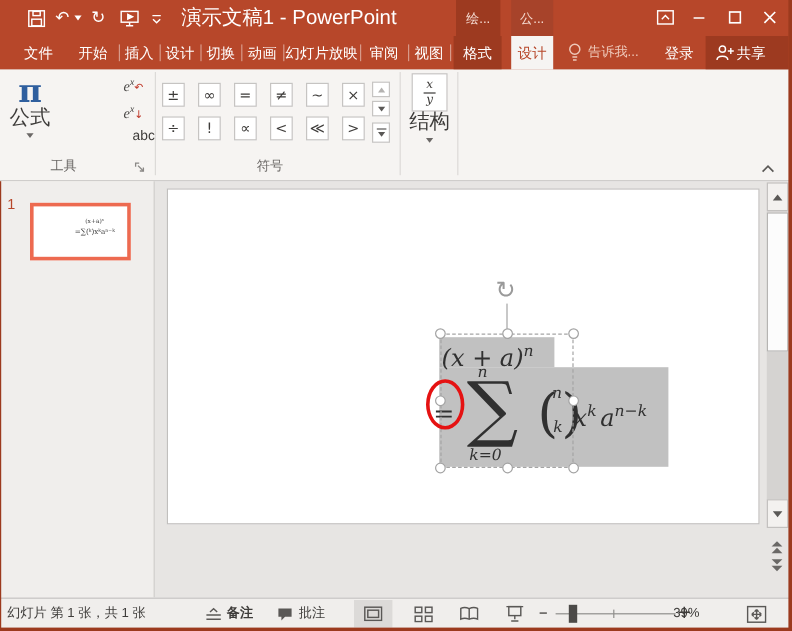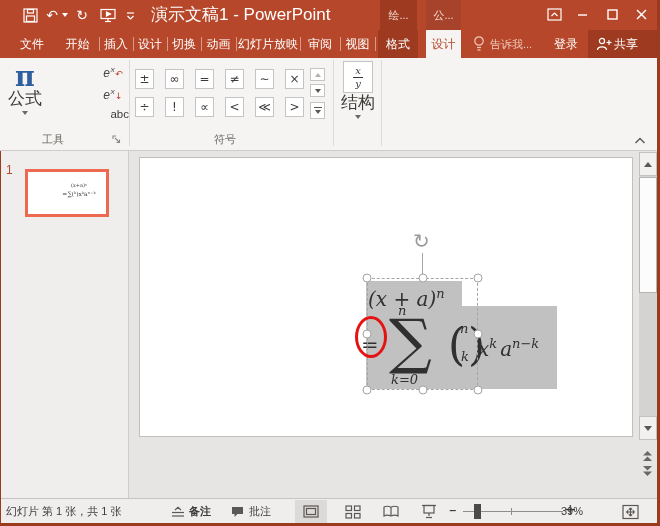--- a/index.html
+++ b/index.html
@@ -24,21 +24,21 @@
   .grp-label{color:#6b6866;font-size:11px;text-align:center;line-height:13px;}
   .bigbtn{display:flex;flex-direction:column;align-items:center;}
   .bigbtn .lbl{font-size:17px;color:#3d3b39;line-height:14px;white-space:nowrap;font-family:Liberation Mono, monospace;}
   .pi{font-family:"DejaVu Serif","Liberation Serif",serif;font-weight:600;font-size:27px;line-height:32px;color:#2f5f9e;}
   .caret{width:0;height:0;border-left:3.5px solid transparent;border-right:3.5px solid transparent;border-top:4px solid #6b6866;}
   .sym-btn{width:19px;height:20px;background:#fff;border:1px solid #c6c4c2;color:#3d3b39;
            font-family:"DejaVu Sans",sans-serif;font-size:12px;display:flex;align-items:center;justify-content:center;}
   .scr-btn{width:15px;height:13px;background:#fff;border:1px solid #c6c4c2;display:flex;flex-direction:column;align-items:center;justify-content:center;}
   .tri-up{width:0;height:0;border-left:3.5px solid transparent;border-right:3.5px solid transparent;border-bottom:4px solid #b4b2b0;}
   .tri-down{width:0;height:0;border-left:3.5px solid transparent;border-right:3.5px solid transparent;border-top:4px solid #5a5856;}
-  .ex{font-family:Liberation Mono, monospace;font-style:italic;font-size:12px;color:#4a4846;line-height:12px;}
+  .ex{font-family:Liberation Serif, serif;font-style:italic;font-size:12px;color:#4a4846;line-height:12px;}
   .ex sup{font-size:8px;}
   .red-arrow{color:#c0392b;font-size:9px;line-height:9px;font-family:"DejaVu Sans",sans-serif;}
   .struct-icon{width:28px;height:30px;background:#fff;border:1px solid #c6c4c2;display:flex;flex-direction:column;align-items:center;justify-content:center;}
   .struct-icon .xy{font-family:"DejaVu Serif","Liberation Serif",serif;font-style:italic;font-size:10px;line-height:10px;color:#3d3b39;}
   .struct-icon .bar{width:10px;height:1px;background:#3d3b39;margin:1px 0;}
   
   .leftpanel{left:0;top:151px;width:129px;height:347px;background:#f0eeec;border-right:1px solid #cfcdcb;}
   .thumb{border:3px solid #ed6a50;background:#fff;}
   .thumb-eq{font-family:"DejaVu Serif","Liberation Serif",serif;color:#3a3a3a;text-align:center;}
   .slide{background:#fff;border:1px solid #c1bfbd;}

